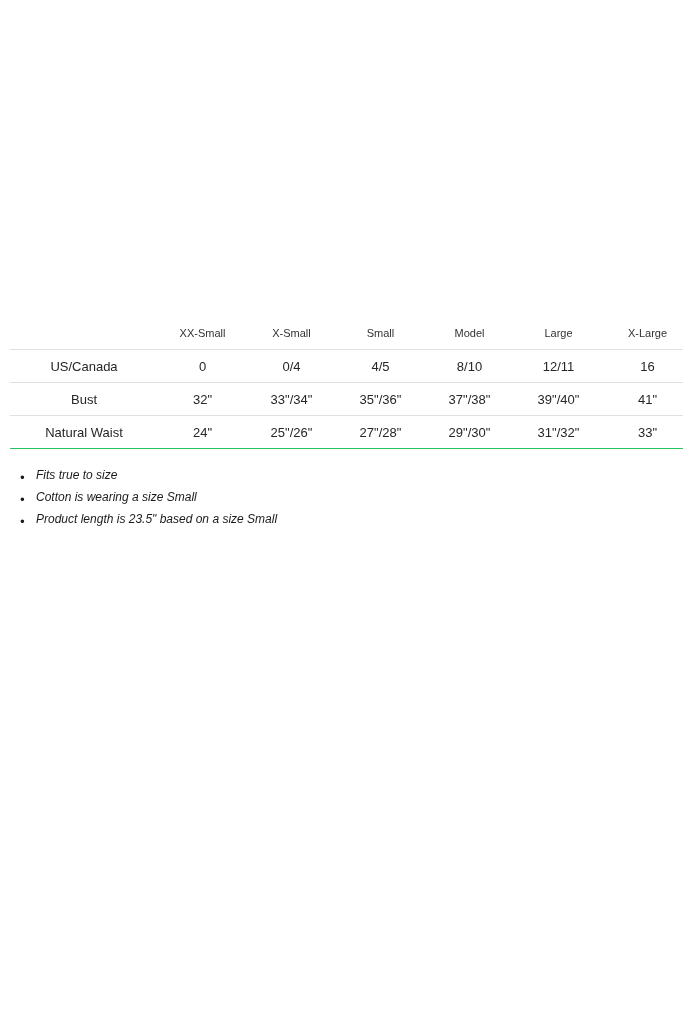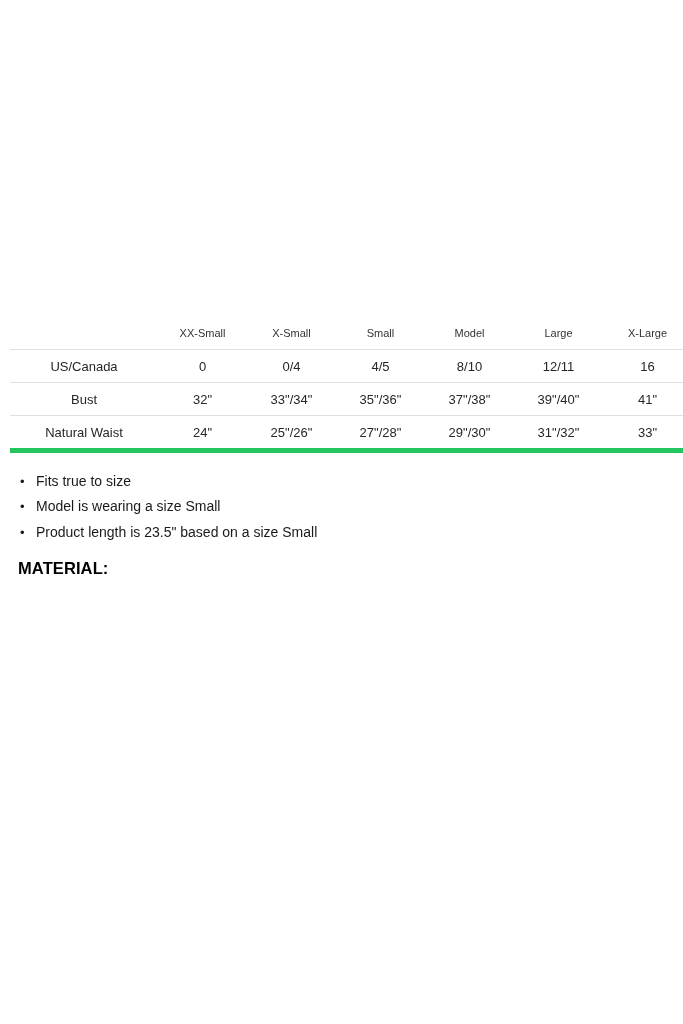--- a/index.html
+++ b/index.html
@@ -51,37 +51,38 @@
     padding-bottom: 10px;
   }
   table.size-table tbody td {
     border-top: 1px solid #e0e0e0;
     border-bottom: 1px solid #e0e0e0;
   }
   table.size-table tbody tr td {
     border-bottom: none;
   }
   table.size-table tbody tr:last-child td {
-    border-bottom: 5px solid #22c55e;
+    border-bottom: 1px solid #22c55e;
   }
   col.c-label { width: 148px; }
   col.c-col   { width: 89px; }
 
   
   ul.bullets {
     list-style: none;
     margin: 16px 0 0 0;
     padding: 0 8px 0 8px;
   }
   ul.bullets li {
     position: relative;
     padding-left: 18px;
-    font-size: 14px;
+    font-size: 12px;
     line-height: 1.82;
     color: #1a1a1a;
+    font-style: italic;
   }
   ul.bullets li::before {
     content: "\2022";
     position: absolute;
     left: 2px;
     top: 0;
     font-size: 13px;
     line-height: 1.95;
     color: #1a1a1a;
   }
@@ -170,23 +171,22 @@
           <td>27"/28"</td>
           <td>29"/30"</td>
           <td>31"/32"</td>
           <td>33"</td>
         </tr>
       </tbody>
     </table>
 
     <ul class="bullets">
       <li>Fits true to size</li>
-      <li>Model is wearing a size Small</li>
+      <li>Cotton is wearing a size Small</li>
       <li>Product length is 23.5" based on a size Small</li>
     </ul>
 
-    <h2 class="section-title">MATERIAL:</h2>
 
     <ul class="material-list">
     </ul>
 
   </div>
 </div>
 
 </body></html>

